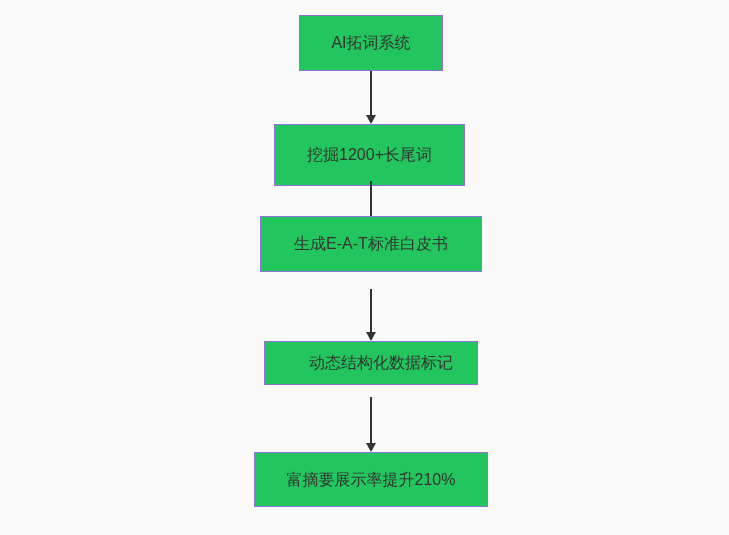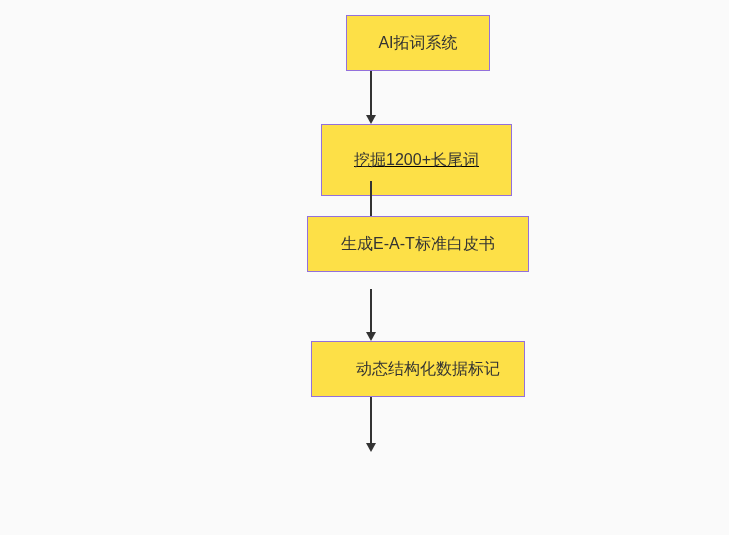--- a/index.html
+++ b/index.html
@@ -14,27 +14,26 @@
     overflow: hidden;
   }
   .canvas {
     position: relative;
     width: 729px;
     height: 535px;
   }
   .node {
     position: absolute;
     box-sizing: border-box;
-    background: #fde047;
+    background: #22c55e;
     border: 1px solid #9370DB;
     display: flex;
     align-items: center;
     justify-content: center;
     text-align: center;
-    margin-left: 47px;
   }
   .node .label {
     font-size: 16px;
     color: #333333;
     line-height: 1.2;
     white-space: nowrap;
   }
   .arrow {
     position: absolute;
     width: 12px;
@@ -62,41 +61,44 @@
 
   <div class="node" style="left:299px; top:15px; width:144px; height:56px;">
     <span class="label">AI拓词系统</span>
   </div>
 
   <div class="arrow" style="left:365px; top:71px; height:53px;">
     <span class="line"></span>
     <span class="head"></span>
   </div>
 
-  <div class="node" style="left:274px; top:124px; width:191px; height:72px;text-decoration:underline;">
+  <div class="node" style="left:274px; top:124px; width:191px; height:62px;">
     <span class="label">挖掘1200+长尾词</span>
   </div>
 
   <div class="arrow" style="left:365px; top:181px; height:52px;">
     <span class="line"></span>
     <span class="head"></span>
   </div>
 
   <div class="node" style="left:260px; top:216px; width:222px; height:56px;">
     <span class="label">生成E-A-T标准白皮书</span>
   </div>
 
   <div class="arrow" style="left:365px; top:289px; height:52px;">
     <span class="line"></span>
     <span class="head"></span>
   </div>
 
-  <div class="node" style="left:264px; top:341px; width:214px; height:56px;padding-left:20px;">
+  <div class="node" style="left:264px; top:341px; width:214px; height:44px;padding-left:20px;">
     <span class="label">动态结构化数据标记</span>
   </div>
 
   <div class="arrow" style="left:365px; top:397px; height:55px;">
     <span class="line"></span>
     <span class="head"></span>
   </div>
 
+  <div class="node" style="left:254px; top:452px; width:234px; height:55px;">
+    <span class="label">富摘要展示率提升210%</span>
+  </div>
 
 </div>
 
 </body></html>

